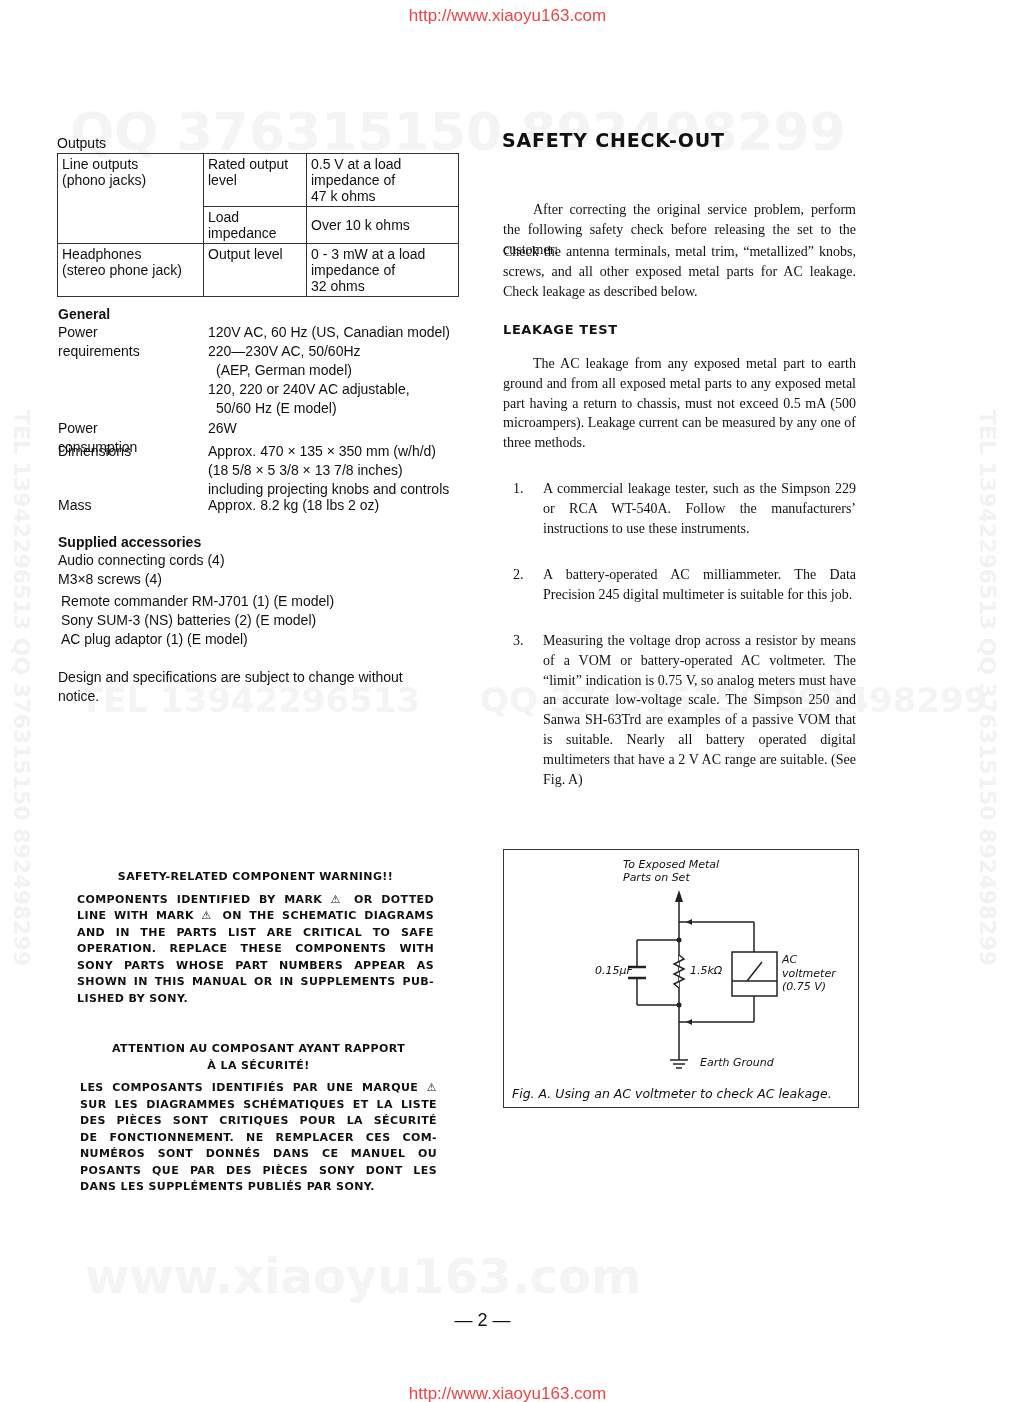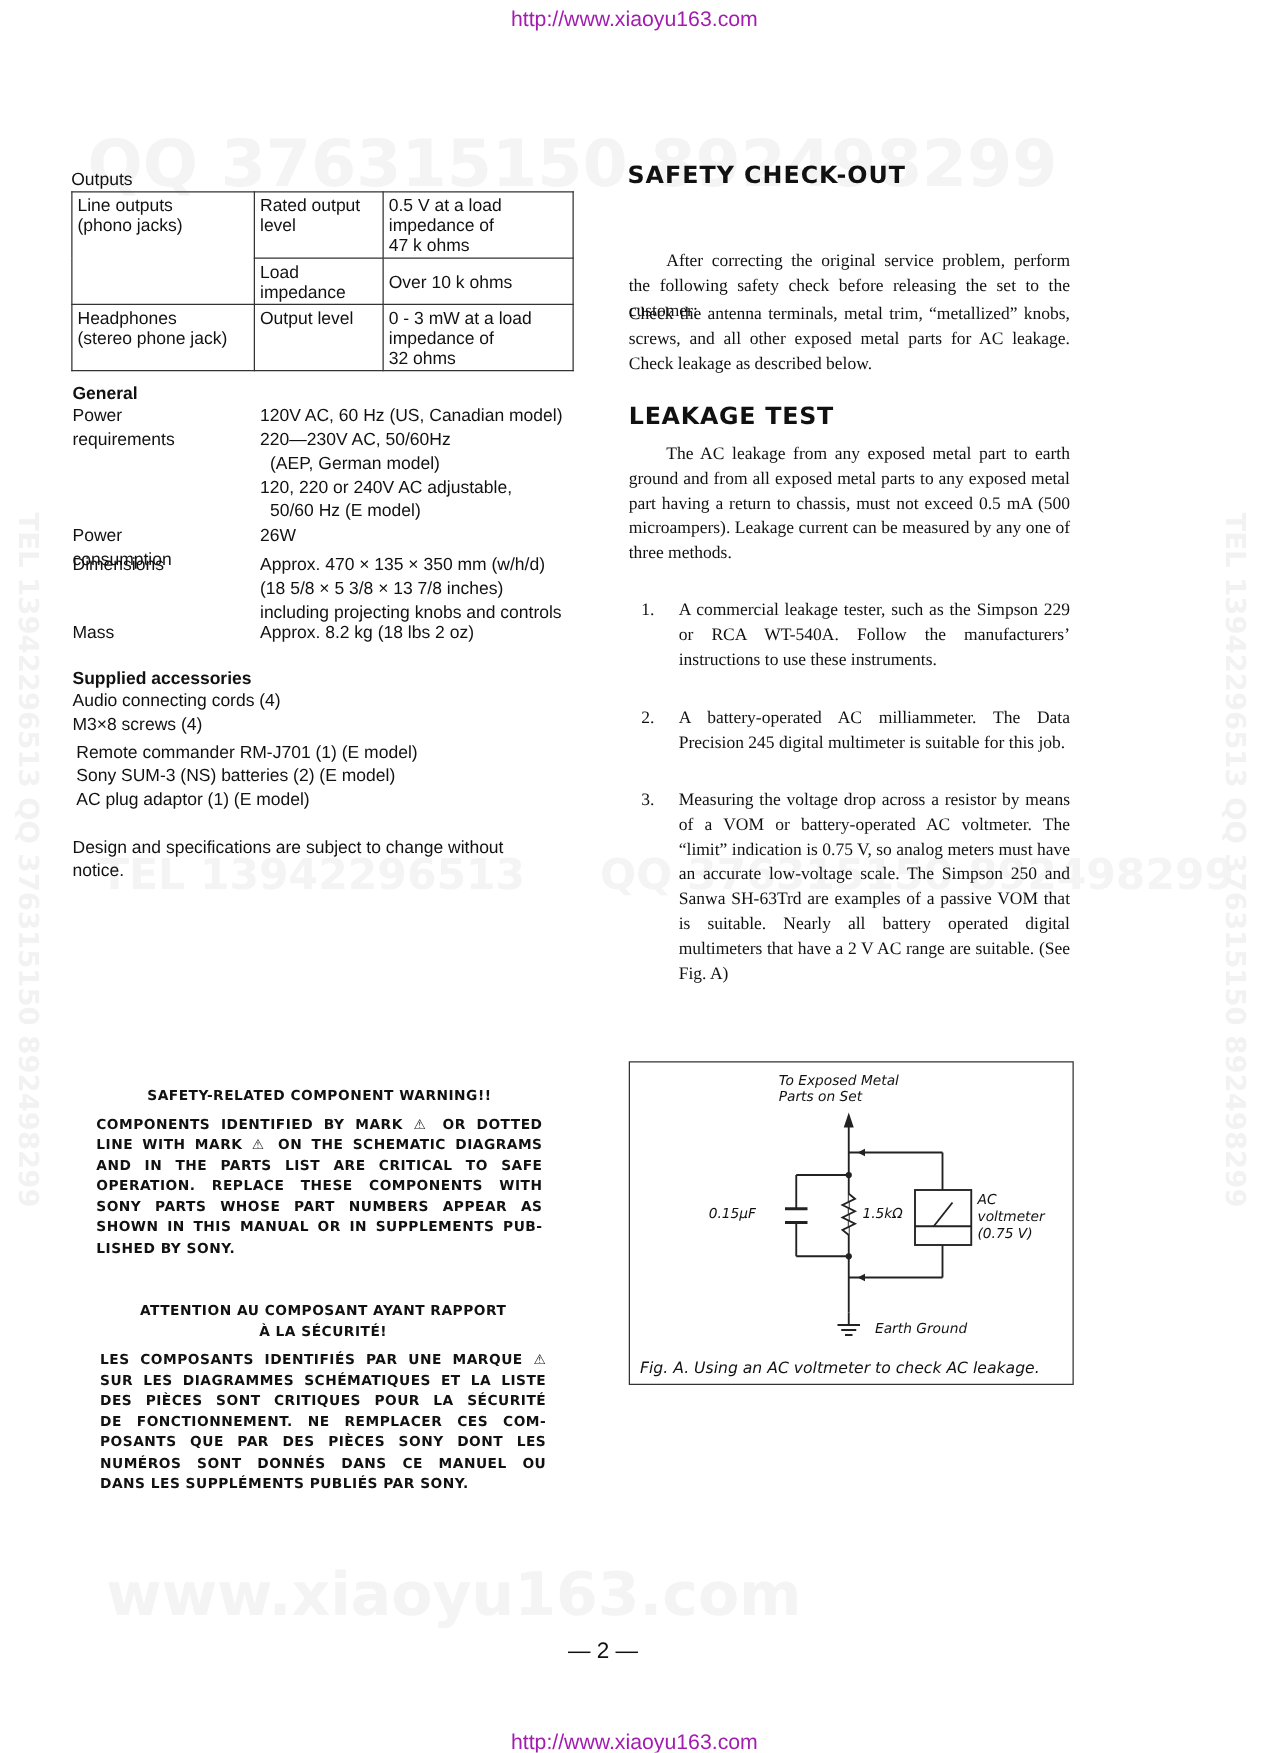--- a/index.html
+++ b/index.html
@@ -1,17 +1,17 @@
 <!DOCTYPE html>
 <html><head>
 <meta charset="utf-8">
 <style>
   html, body { margin:0; padding:0; background:#fff; }
   body { width:1015px; height:1402px; position:relative; overflow:hidden; color:#111; }
-  .wm-url { position:absolute; left:0; width:1015px; text-align:center; font-family:"Liberation Sans", sans-serif; font-size:17px; color:#a21caf; }
+  .wm-url { position:absolute; left:0; width:1015px; text-align:center; font-family:"Liberation Sans", sans-serif; font-size:17px; color:#ef4444; }
   .wm-big { position:absolute; font-family:"DejaVu Sans", sans-serif; font-weight:bold; color:#f4f4f4; white-space:nowrap; z-index:0; }
   .wm-vert { position:absolute; font-family:"DejaVu Sans", sans-serif; font-weight:bold; color:#f2f2f2; font-size:22px; white-space:nowrap; transform-origin:left top; z-index:0; }
   .content { position:absolute; z-index:1; }
   .sans { font-family:"Liberation Sans", sans-serif; }
   .serif { font-family:"Liberation Serif", serif; }
 
   
   #outputs-label { left:57px; top:135px; font-size:14px; }
   #outputs-table { left:57px; top:153px; border-collapse:collapse; font-size:14px; line-height:16px;border-radius:28px; }
   #outputs-table td { border:1px solid #333; vertical-align:top; padding:2px 4px; }
@@ -21,21 +21,21 @@
   .spec-val { position:absolute; left:150px; white-space:nowrap; }
 
   
   .warn { font-family:"DejaVu Sans", sans-serif; font-weight:bold; font-size:11px; letter-spacing:0.4px; line-height:16.5px; }
   .warn-title { text-align:center; }
   .warn-body { text-align:justify; text-align-last:justify; }
 
   
   #safety-title { left:502px; top:129px; font-family:"DejaVu Sans", sans-serif; font-size:19px; font-weight:bold; letter-spacing:0.8px; }
   .para { font-size:14px; line-height:19.8px; text-align:justify; }
-  #leakage-title { left:503px; top:322px; font-family:"DejaVu Sans", sans-serif; font-size:19px; font-weight:bold; letter-spacing:0.6px;text-align:right; }
+  #leakage-title { left:503px; top:322px; font-family:"DejaVu Sans", sans-serif; font-size:13px; font-weight:bold; letter-spacing:0.6px;text-align:right; }
   .item { position:absolute; left:513px; width:343px; font-size:14px; line-height:19.8px; }
   .item-num { position:absolute; left:0; top:0; }
   .item-text { margin-left:30px; text-align:justify; }
 
   #fig-box { left:503px; top:849px; width:354px; height:257px; border:1.5px solid #333; }
   .fig-label { position:absolute; font-family:"DejaVu Sans", sans-serif; font-style:italic; font-size:11px; line-height:13px; }
   #fig-caption { position:absolute; left:8px; top:236px; font-family:"DejaVu Sans", sans-serif; font-style:italic; font-size:12.5px; white-space:nowrap; }
 
   #page-number { left:0; width:965px; top:1310px; text-align:center; font-family:"Liberation Sans", sans-serif; font-size:18px; }
 </style>
@@ -133,22 +133,22 @@
   <div style="text-align:left;">LISHED BY SONY.</div>
 </div>
 
 <div class="content warn" style="left:80px; top:1041px; width:357px;">
   <div class="warn-title">ATTENTION AU COMPOSANT AYANT RAPPORT</div>
   <div class="warn-title" style="margin-bottom:6px;">À LA SÉCURITÉ!</div>
   <div class="warn-body">LES COMPOSANTS IDENTIFIÉS PAR UNE MARQUE ⚠</div>
   <div class="warn-body">SUR LES DIAGRAMMES SCHÉMATIQUES ET LA LISTE</div>
   <div class="warn-body">DES PIÈCES SONT CRITIQUES POUR LA SÉCURITÉ</div>
   <div class="warn-body">DE FONCTIONNEMENT.  NE REMPLACER CES COM-</div>
+  <div class="warn-body">NUMÉROS SONT DONNÉS DANS CE MANUEL OU</div>
   <div class="warn-body">POSANTS QUE PAR DES PIÈCES SONY DONT LES</div>
-  <div class="warn-body">NUMÉROS SONT DONNÉS DANS CE MANUEL OU</div>
   <div class="warn-body" style="text-align-last:left;">DANS LES SUPPLÉMENTS PUBLIÉS PAR SONY.</div>
 </div>
 
 <div class="content" id="safety-title">SAFETY CHECK-OUT</div>
 
 <div class="content serif para" style="left:503px; top:200px; width:353px; text-indent:30px;">After correcting the original service problem, perform the following safety check before releasing the set to the customer:</div>
 <div class="content serif para" style="left:503px; top:242px; width:353px;">Check the antenna terminals, metal trim, “metallized” knobs, screws, and all other exposed metal parts for AC leakage. Check leakage as described below.</div>
 
 <div class="content" id="leakage-title">LEAKAGE TEST</div>
 
@@ -199,21 +199,21 @@
       <line x1="172" y1="218" x2="178" y2="218"></line>
       <line x1="175" y1="200" x2="175" y2="210"></line>
     </g>
     <circle cx="175" cy="90" r="2.5" fill="#222"></circle>
     <circle cx="175" cy="155" r="2.5" fill="#222"></circle>
     <polygon points="182,72 188,69 188,75" fill="#222"></polygon>
     <polygon points="182,172 188,169 188,175" fill="#222"></polygon>
   </svg>
   <div class="fig-label" style="left:119px; top:8px;">To Exposed Metal</div>
   <div class="fig-label" style="left:119px; top:21px;">Parts on Set</div>
-  <div class="fig-label" style="left:63px; top:114px;">0.15μF</div>
+  <div class="fig-label" style="left:91px; top:114px;">0.15μF</div>
   <div class="fig-label" style="left:186px; top:114px;">1.5kΩ</div>
   <div class="fig-label" style="left:278px; top:103px;">AC</div>
   <div class="fig-label" style="left:278px; top:117px;">voltmeter</div>
   <div class="fig-label" style="left:278px; top:130px;">(0.75 V)</div>
   <div class="fig-label" style="left:196px; top:206px;">Earth Ground</div>
   <div id="fig-caption">Fig. A.  Using an AC voltmeter to check AC leakage.</div>
 </div>
 
 <div class="content" id="page-number">— 2 —</div>
 

